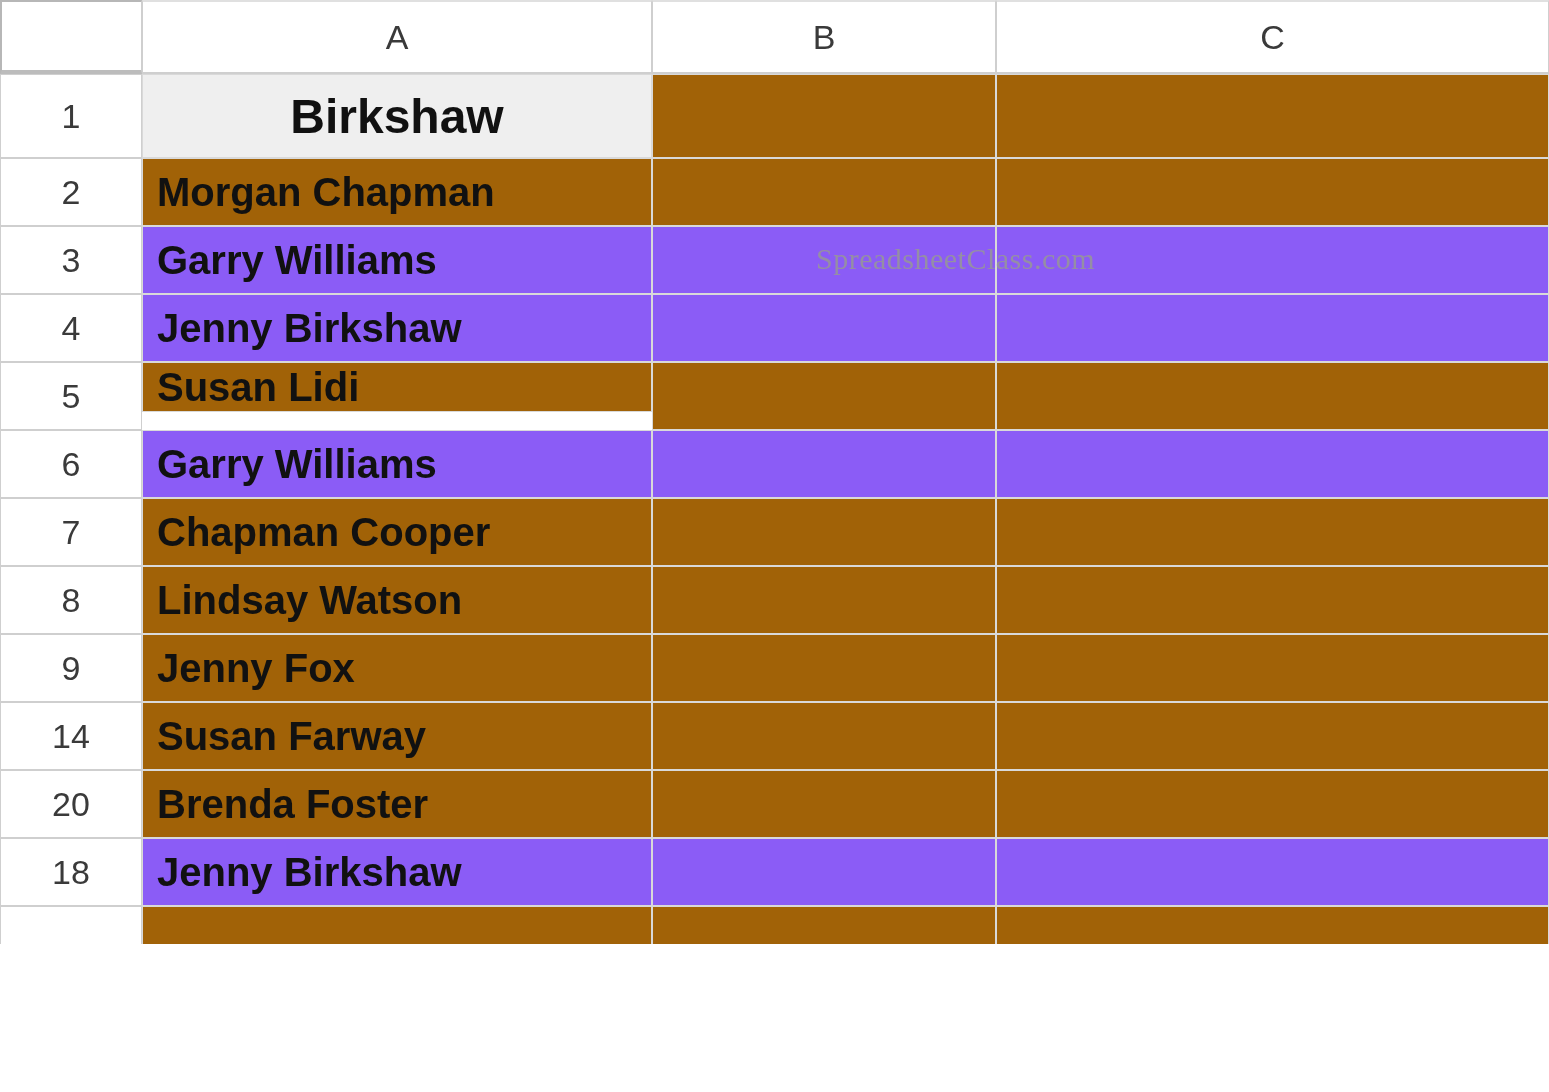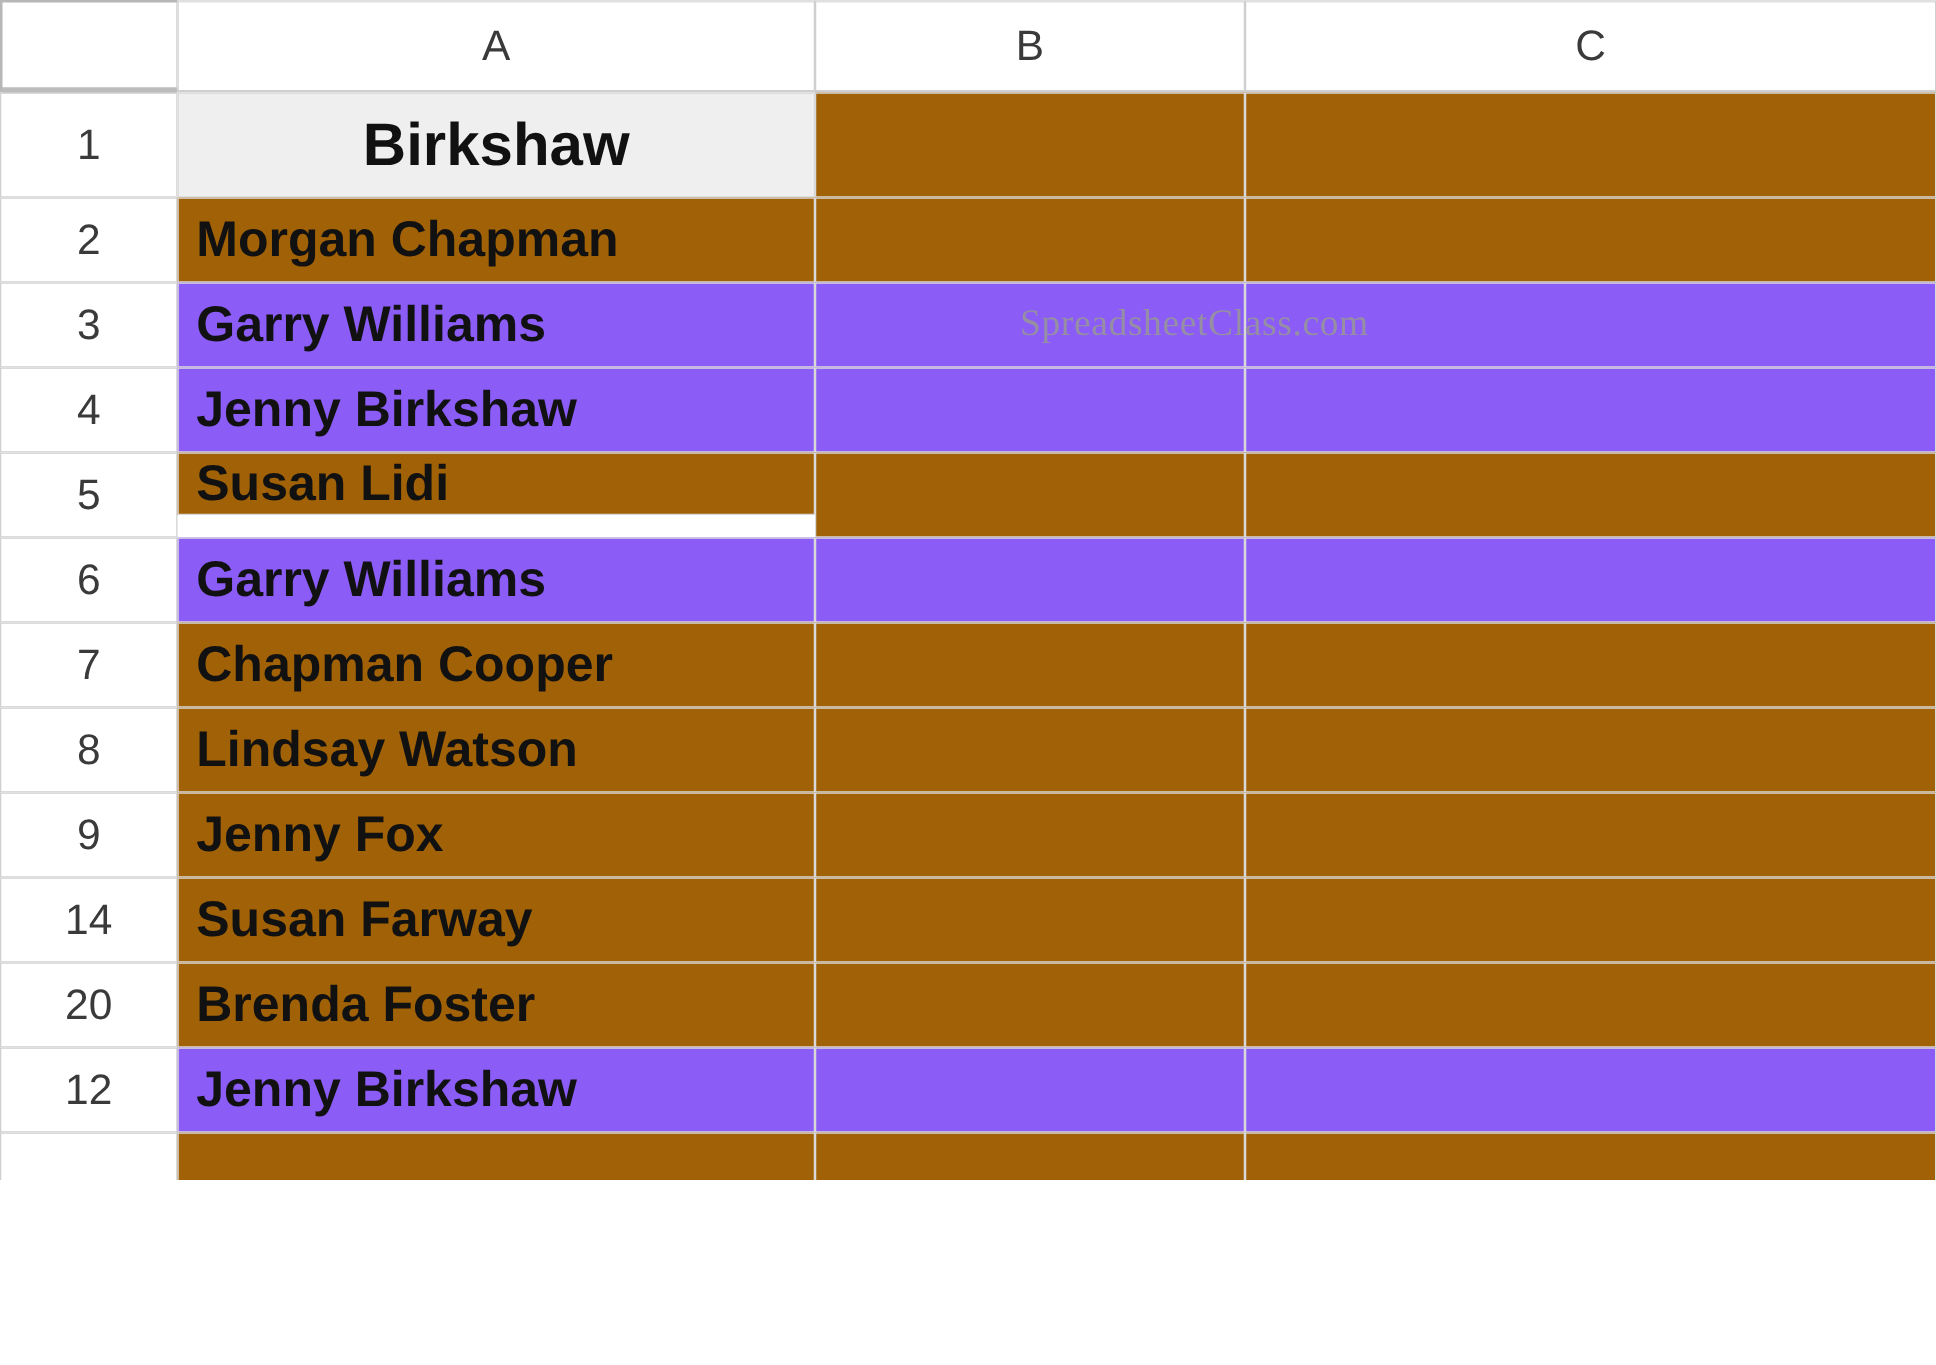--- a/index.html
+++ b/index.html
@@ -173,21 +173,21 @@
   </div>
 
   <div class="row rN">
     <div class="row-hdr" style="height:68px">20</div>
     <div class="cell" style="height:68px">Brenda Foster</div>
     <div class="cell empty" style="height:68px"></div>
     <div class="cell empty" style="height:68px"></div>
   </div>
 
   <div class="row rN">
-    <div class="row-hdr" style="height:68px">12</div>
+    <div class="row-hdr" style="height:68px">18</div>
     <div class="cell hl" style="height:68px">Jenny Birkshaw</div>
     <div class="cell hl empty" style="height:68px"></div>
     <div class="cell hl empty" style="height:68px"></div>
   </div>
 
   <div class="row r-partial">
     <div class="row-hdr" style="height:38px"></div>
     <div class="cell empty" style="height:38px"></div>
     <div class="cell empty" style="height:38px"></div>
     <div class="cell empty" style="height:38px"></div>

